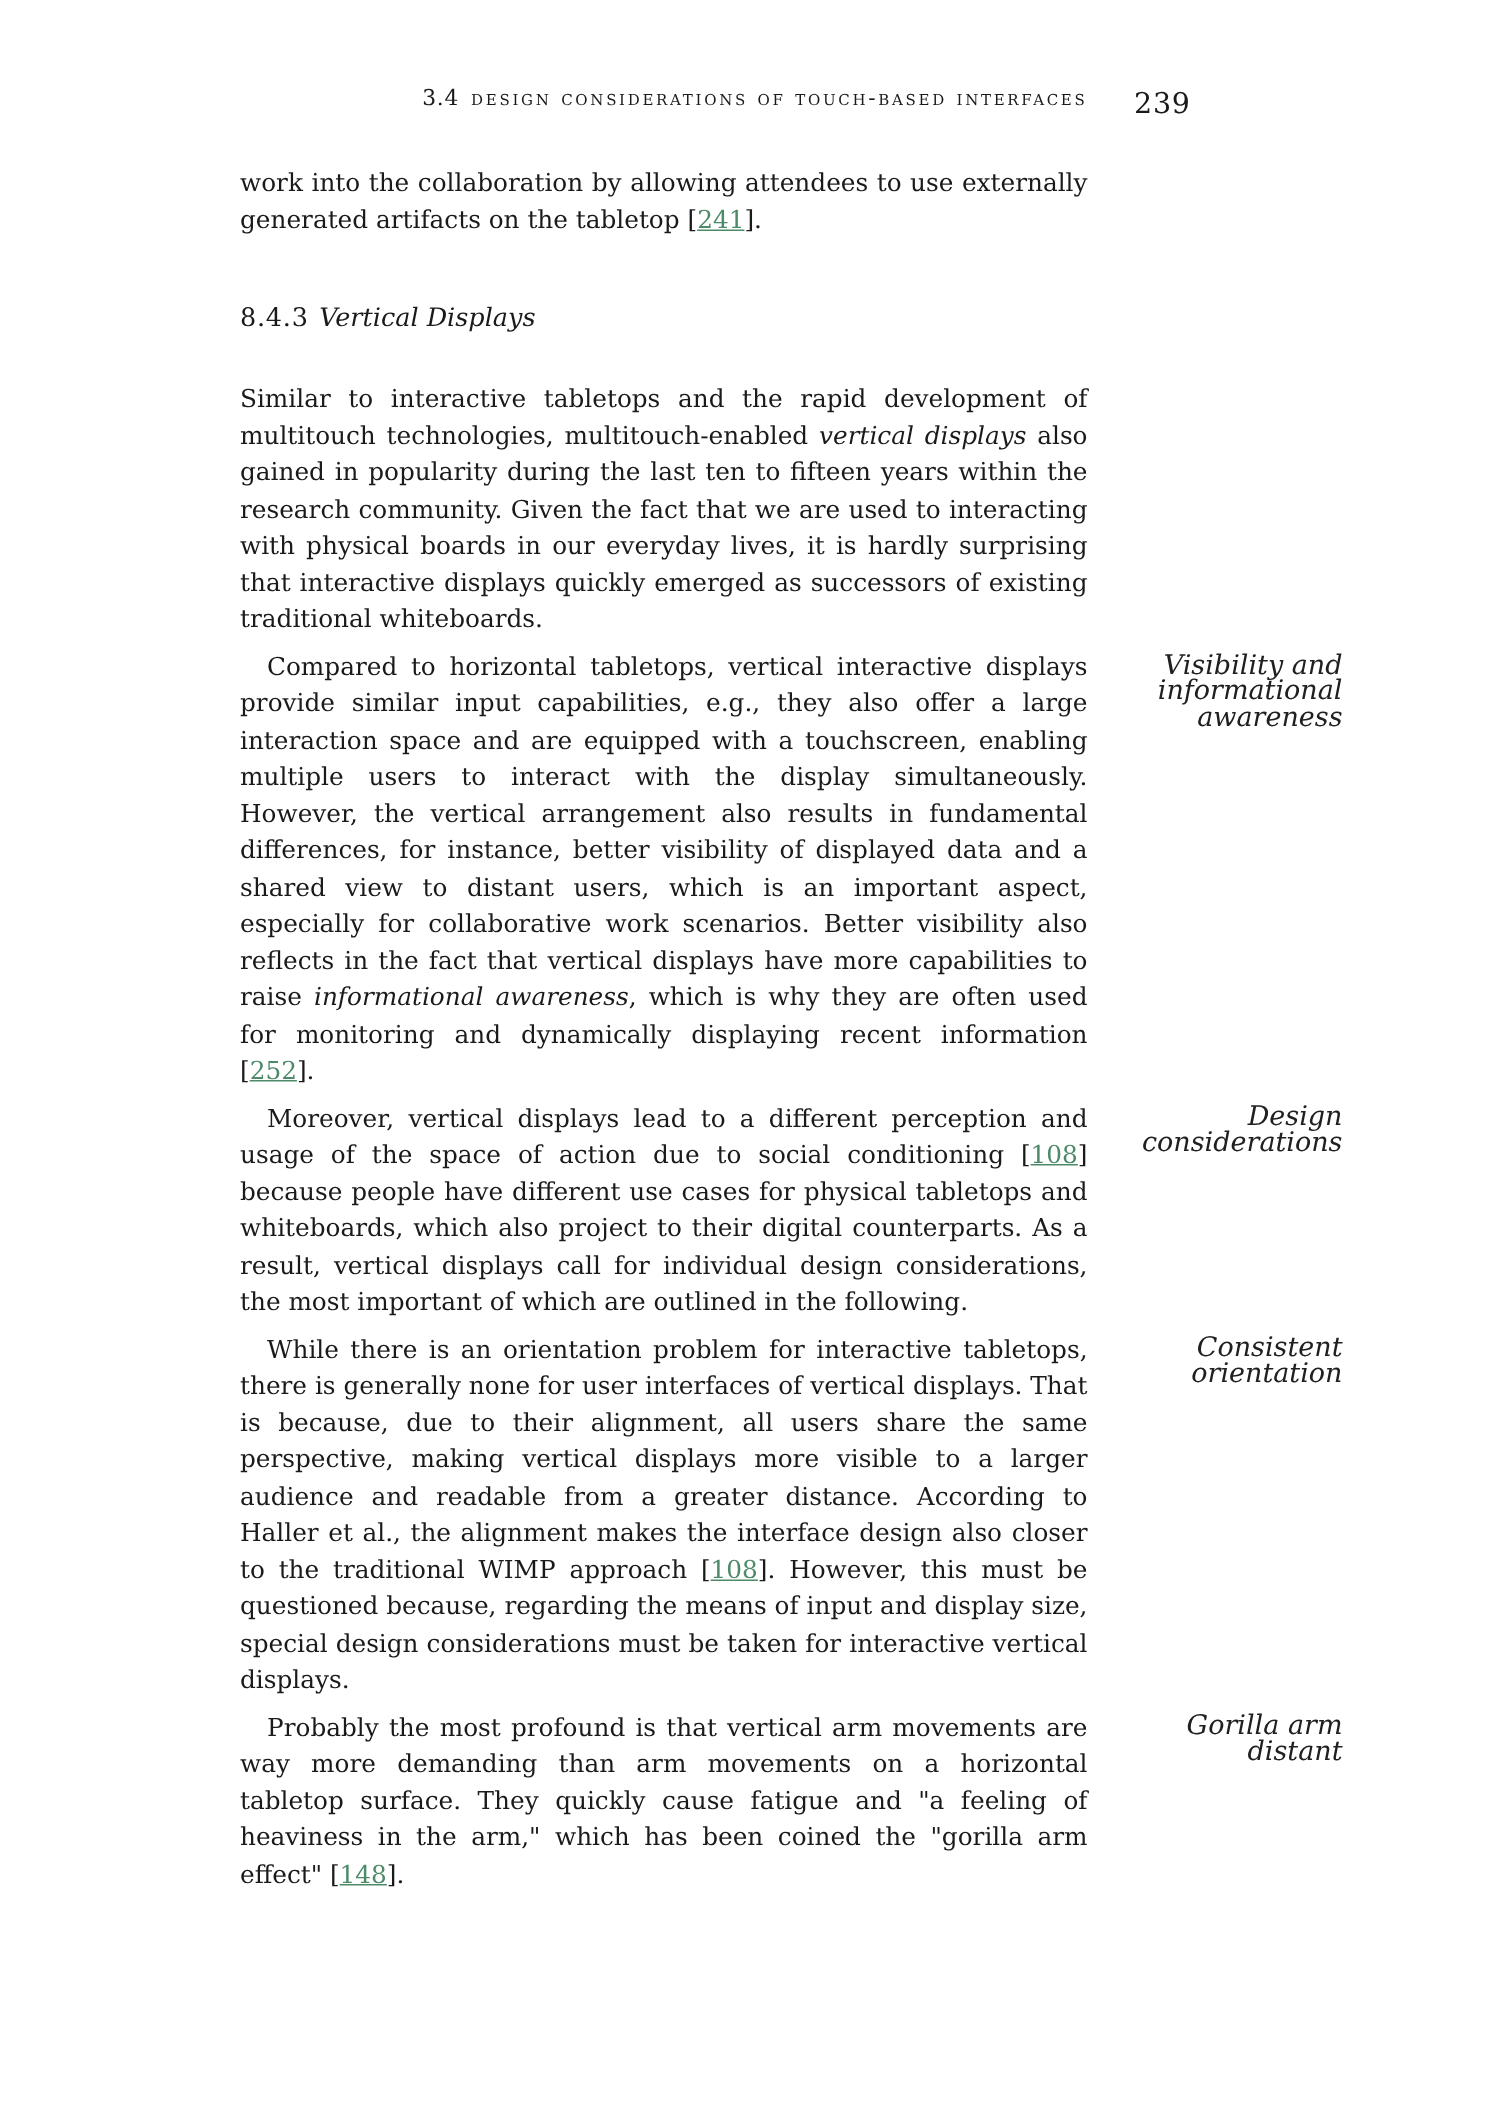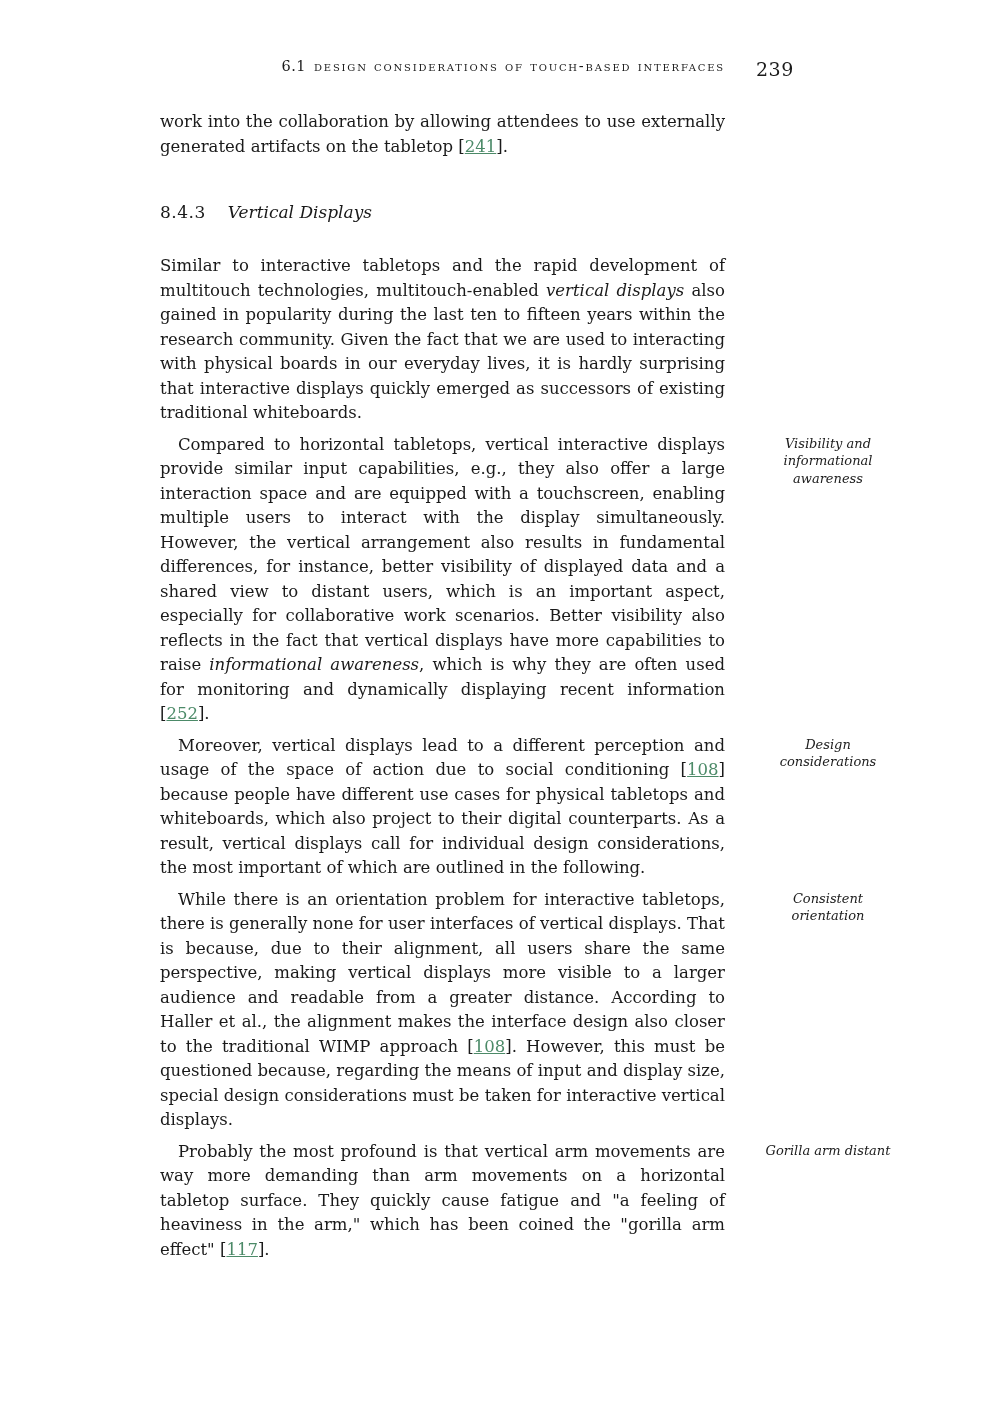--- a/index.html
+++ b/index.html
@@ -40,49 +40,49 @@
     position:relative;
   }
   .para.indent { text-indent:18px; }
   .it { font-style:italic; }
   .cite { color:var(--cite,#4c8a68); cursor:pointer;text-decoration:underline; }
   .subsection-heading {
     margin:41px 0 30px 0;
     font-size:17px;
     line-height:24px;
   }
-  .h-num { margin-right:22px; letter-spacing:0.5px; }
+  .h-num { margin-right:7px; letter-spacing:0.5px; }
   .h-title { font-style:italic; }
   .margin-note {
     position:absolute;
     left:calc(100% + 36px);
     top:2px;
     width:134px;
-    font-size:13px;
+    font-size:18px;
     line-height:17.5px;
     font-style:italic;
-    text-align:center;
+    text-align:right;
     text-indent:0;
     color:#202020;
   }
 </style>
 </head>
 <body>
 
 <div class="sheet">
 
   <header class="running-header">
-    <span class="rh-num">6.1</span><span class="rh-title">design considerations of touch-based interfaces</span>
+    <span class="rh-num">3.4</span><span class="rh-title">design considerations of touch-based interfaces</span>
   </header>
 
   <div class="folio">239</div>
 
   <main class="text-block">
       <p class="para"><span>work into the collaboration by allowing attendees to use externally generated artifacts on the tabletop [</span><span class="cite">241</span><span>].</span></p>
       <div class="subsection-heading"><span class="h-num">8.4.3</span><span class="h-title">Vertical Displays</span></div>
       <p class="para"><span>Similar to interactive tabletops and the rapid development of multitouch technologies, multitouch-enabled </span><span class="it">vertical displays</span><span> also gained in popularity during the last ten to fifteen years within the research community. Given the fact that we are used to interacting with physical boards in our everyday lives, it is hardly surprising that interactive displays quickly emerged as successors of existing traditional whiteboards.</span></p>
       <p class="para indent"><span>Compared to horizontal tabletops, vertical interactive displays provide similar input capabilities, e.g., they also offer a large interaction space and are equipped with a touchscreen, enabling multiple users to interact with the display simultaneously. However, the vertical arrangement also results in fundamental differences, for instance, better visibility of displayed data and a shared view to distant users, which is an important aspect, especially for collaborative work scenarios. Better visibility also reflects in the fact that vertical displays have more capabilities to raise </span><span class="it">informational awareness</span><span>, which is why they are often used for monitoring and dynamically displaying recent information [</span><span class="cite">252</span><span>].</span><span class="margin-note">Visibility and informational awareness</span></p>
       <p class="para indent"><span>Moreover, vertical displays lead to a different perception and usage of the space of action due to social conditioning [</span><span class="cite">108</span><span>] because people have different use cases for physical tabletops and whiteboards, which also project to their digital counterparts. As a result, vertical displays call for individual design considerations, the most important of which are outlined in the following.</span><span class="margin-note">Design considerations</span></p>
       <p class="para indent"><span>While there is an orientation problem for interactive tabletops, there is generally none for user interfaces of vertical displays. That is because, due to their alignment, all users share the same perspective, making vertical displays more visible to a larger audience and readable from a greater distance. According to Haller et al., the alignment makes the interface design also closer to the traditional WIMP approach [</span><span class="cite">108</span><span>]. However, this must be questioned because, regarding the means of input and display size, special design considerations must be taken for interactive vertical displays.</span><span class="margin-note">Consistent orientation</span></p>
-      <p class="para indent"><span>Probably the most profound is that vertical arm movements are way more demanding than arm movements on a horizontal tabletop surface. They quickly cause fatigue and "a feeling of heaviness in the arm," which has been coined the "gorilla arm effect" [</span><span class="cite">117</span><span>].</span><span class="margin-note">Gorilla arm distant</span></p>
+      <p class="para indent"><span>Probably the most profound is that vertical arm movements are way more demanding than arm movements on a horizontal tabletop surface. They quickly cause fatigue and "a feeling of heaviness in the arm," which has been coined the "gorilla arm effect" [</span><span class="cite">148</span><span>].</span><span class="margin-note">Gorilla arm distant</span></p>
     </main>
 
 </div>
 
 </body></html>

